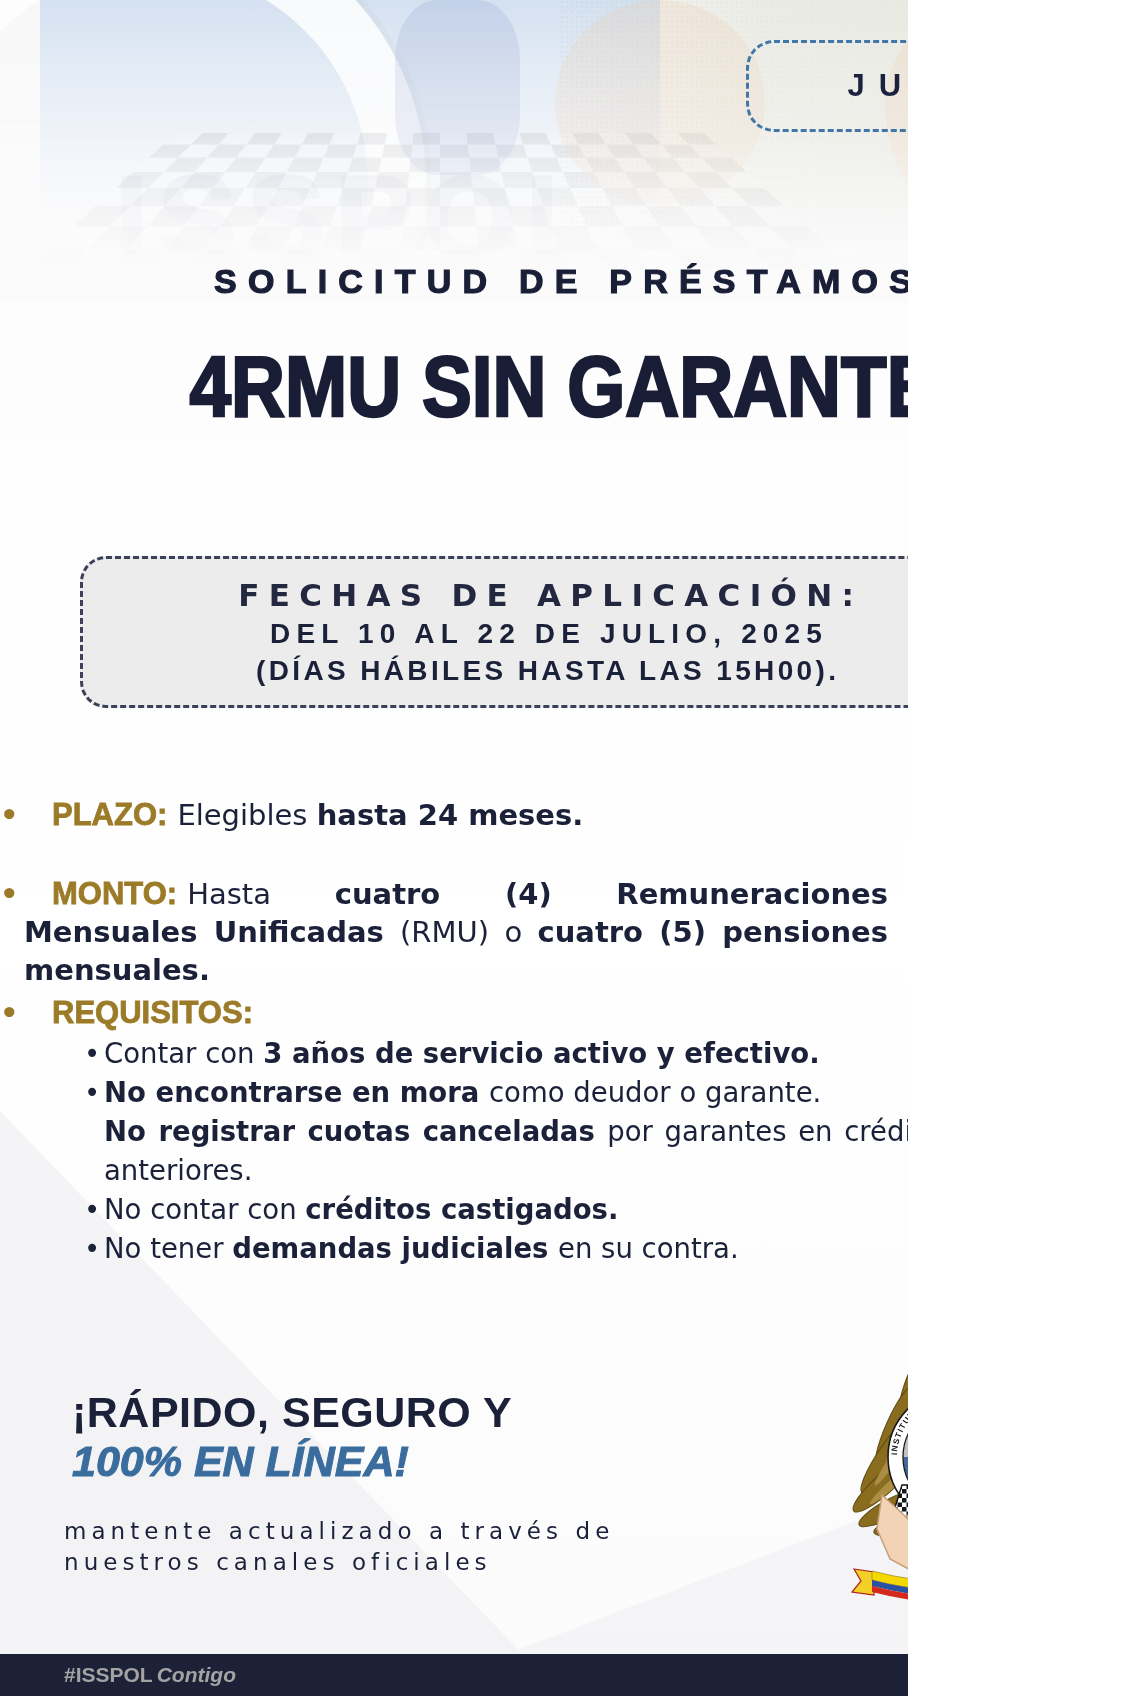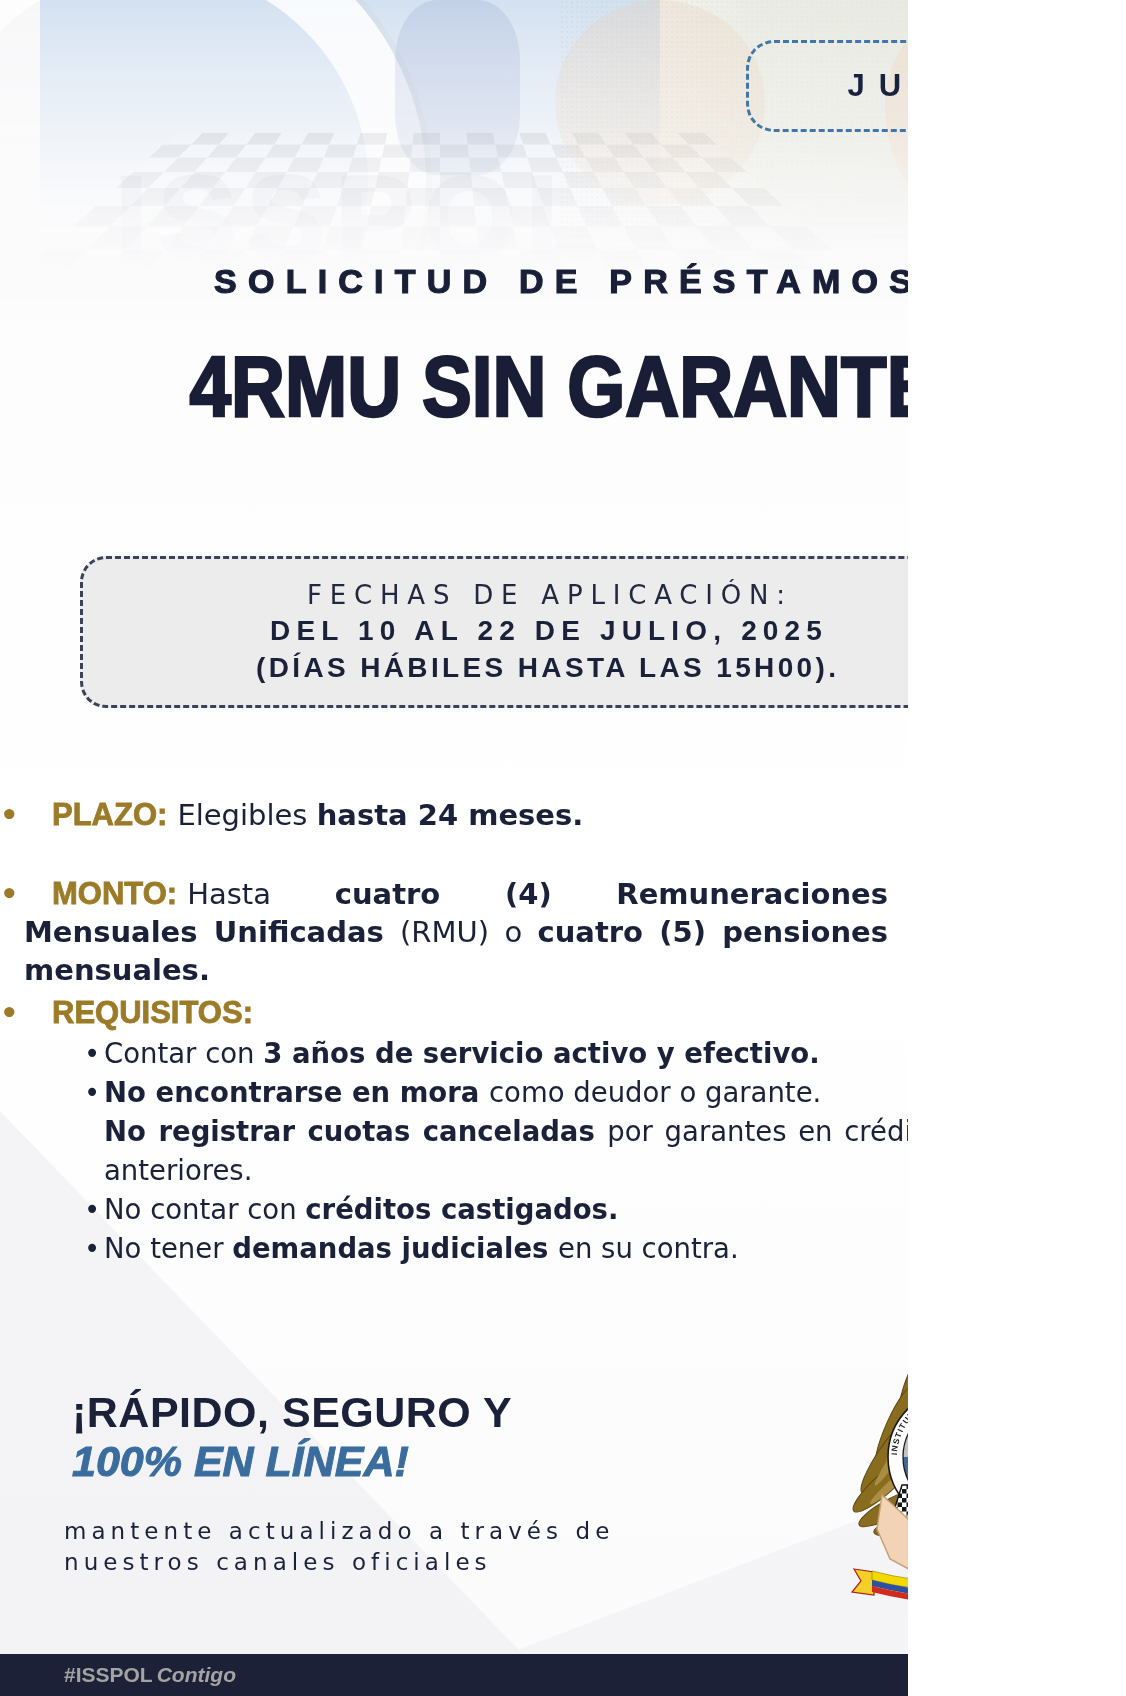--- a/index.html
+++ b/index.html
@@ -43,21 +43,21 @@
   .kicker{position:absolute;left:0;top:262px;width:1126px;text-align:center;
      font-family:"Liberation Sans",sans-serif;font-size:34px;font-weight:bold;
      letter-spacing:.33em;text-indent:.33em;color:#1a1f38;-webkit-text-stroke:1.2px #1a1f38;}
   .big-title{position:absolute;left:0;top:338px;width:1126px;text-align:center;
      font-family:"Liberation Sans",sans-serif;font-size:77px;font-weight:bold;color:#191d35;
      -webkit-text-stroke:2.4px #191d35;transform:scale(.97,1.1);transform-origin:center top;}
   
   .datebox{position:absolute;left:80px;top:556px;width:926px;height:146px;background:#ececec;
      border:3px dashed #3c4058;border-radius:26px;display:flex;flex-direction:column;
      align-items:center;justify-content:center;gap:5px;}
-  .date-l1{font-size:26px;font-weight:400;letter-spacing:.30em;text-indent:.30em;color:#23273f;}
+  .date-l1{font-size:31px;font-weight:700;letter-spacing:.30em;text-indent:.30em;color:#23273f;}
   .date-l2{font-family:"Liberation Sans",sans-serif;font-size:28px;font-weight:bold;
      letter-spacing:.22em;text-indent:.22em;color:#1b2139;}
   .date-l3{font-family:"Liberation Sans",sans-serif;font-size:28px;font-weight:bold;
      letter-spacing:.12em;text-indent:.12em;color:#1b2139;}
   .lead-item{position:absolute;left:0;padding-left:24px;width:864px;font-size:29px;line-height:38px;color:#1b2139;}
   .lead-item::before{content:"•";position:absolute;left:0;top:0;color:#9c7b28;font-weight:bold;}
   .gold-label{color:#9c7b28;font-weight:bold;font-family:"Liberation Sans",sans-serif;font-size:31px;
      -webkit-text-stroke:.8px #9c7b28;margin-right:10px;margin-left:28px;}
   .plazo{top:796px;}
   .monto{top:875px;text-align:justify;}

